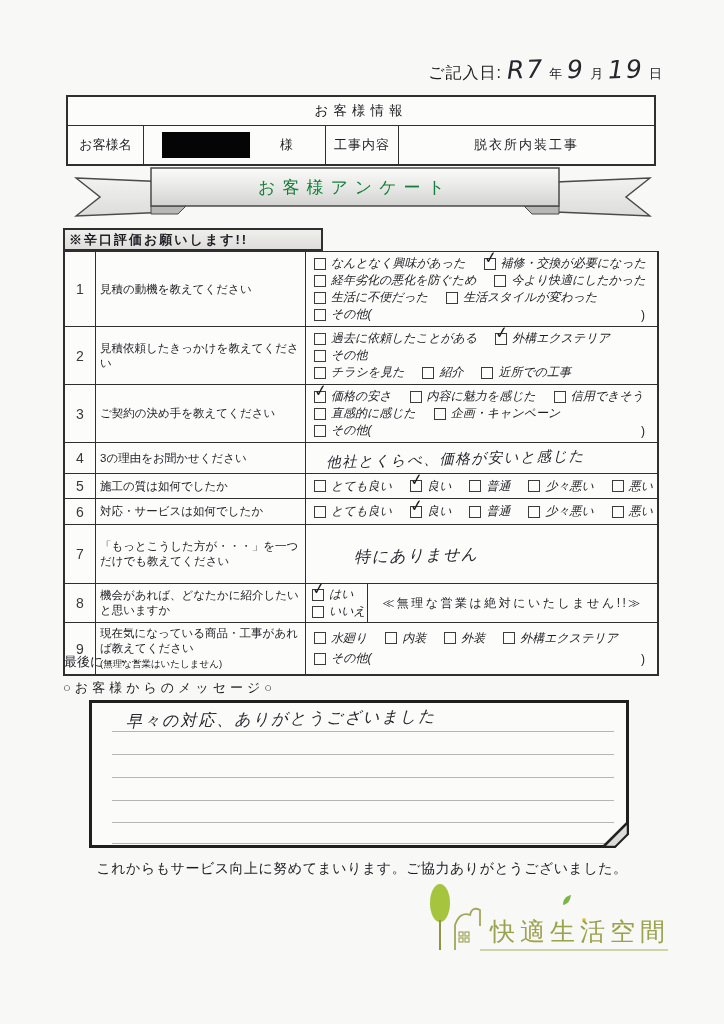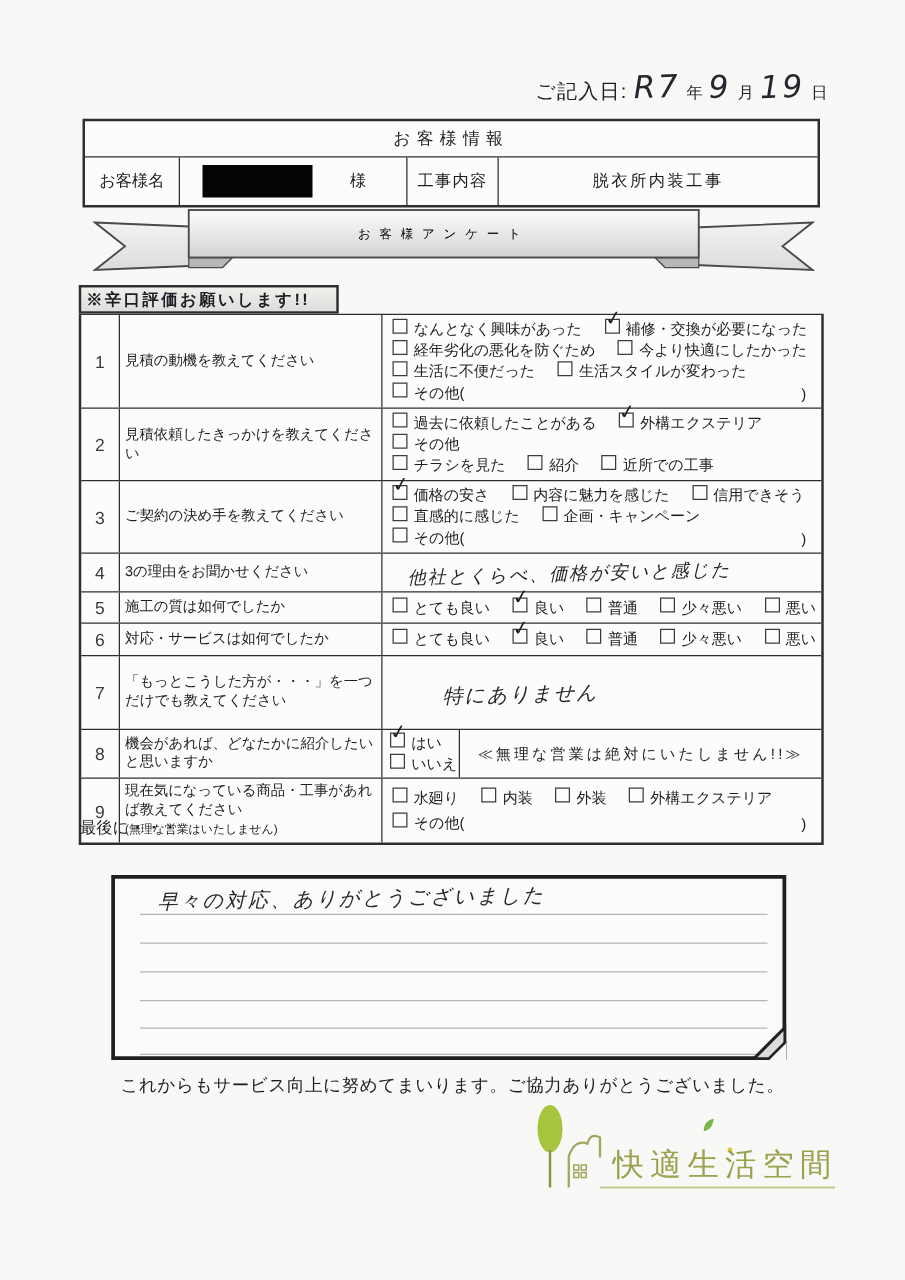--- a/index.html
+++ b/index.html
@@ -41,25 +41,25 @@
   .c-name-value{width:163px;border-right:1.5px solid #2f2f2f;padding-left:18px;}
   .redacted{width:88px;height:26px;background:#050505;}
   .honorific{margin-left:30px;}
   .c-work-label{width:72px;justify-content:center;border-right:1.5px solid #2f2f2f;letter-spacing:1px;}
   .c-work-value{flex:1;justify-content:center;letter-spacing:2px;}
   
   .banner{position:absolute;left:74px;top:166px;width:578px;height:54px;}
   .banner-title{
     position:absolute;left:77px;top:2px;width:408px;height:38px;
     display:flex;align-items:center;justify-content:center;
-    font-size:10px;letter-spacing:7px;color:#000000;
+    font-size:17px;letter-spacing:7px;color:#15803d;
   }
   
   .survey-header{
-    position:absolute;left:63px;top:228px;width:208px;height:23px;
+    position:absolute;left:63px;top:228px;width:260px;height:23px;
     border:2px solid #2f2f2f;box-sizing:border-box;
     background:linear-gradient(#efefec,#dedddb);
     font-size:13px;font-weight:bold;letter-spacing:2px;
     display:flex;align-items:center;padding-left:4px;
   }
   .survey-table{
     position:absolute;left:63px;top:251px;width:596px;
     border:2px solid #2f2f2f;border-top:1.5px solid #2f2f2f;
     box-sizing:border-box;background:#fcfcfa;
     display:flex;flex-direction:column;
@@ -86,21 +86,21 @@
     font-size:11.5px;line-height:15px;padding:3px 4px;box-sizing:border-box;
   }
   .qnote{font-size:9.5px;}
   .sanswer{
     flex:1;display:flex;flex-direction:column;justify-content:space-evenly;
     padding:3px 8px;box-sizing:border-box;
   }
   .oline{display:flex;align-items:center;}
   .oline.spread{justify-content:space-between;padding-right:4px;}
   .ogrp{display:flex;align-items:center;gap:18px;}
-  .oitem{display:inline-flex;white-space:nowrap;}
+  .oitem{display:inline-flex;align-items:center;white-space:nowrap;font-style:italic;}
   .olabel{font-size:12px;}
   .cb{
     position:relative;display:inline-block;width:10px;height:10px;
     border:1.5px solid #3c3c3c;margin-right:5px;flex:0 0 auto;background:#fdfdfc;
   }
   .tick{
     position:absolute;left:-1px;top:-9px;
     font-size:16px;font-weight:bold;color:#1a1a22;
     font-family:"DejaVu Sans",sans-serif;
     transform:rotate(-8deg);line-height:16px;
@@ -476,20 +476,21 @@
                 <span class="olabel">その他(</span>
               </label>
             </span>
             <span class="oclose">)</span>
           </div>
         </div>
       </div>
     </div>
 
   <div class="finally">最後に・・・</div>
+  <div class="msg-heading">○お客様からのメッセージ○</div>
 
   <div class="message-box">
     <div class="msg-line" style="top:28px"></div>
     <div class="msg-line" style="top:51px"></div>
     <div class="msg-line" style="top:74px"></div>
     <div class="msg-line" style="top:97px"></div>
     <div class="msg-line" style="top:119px"></div>
     <div class="msg-line" style="top:140px"></div>
     <div class="hw msg-hw">早々の対応、ありがとうございました</div>
     <svg class="dogear" width="36" height="36" viewBox="0 0 36 36">

